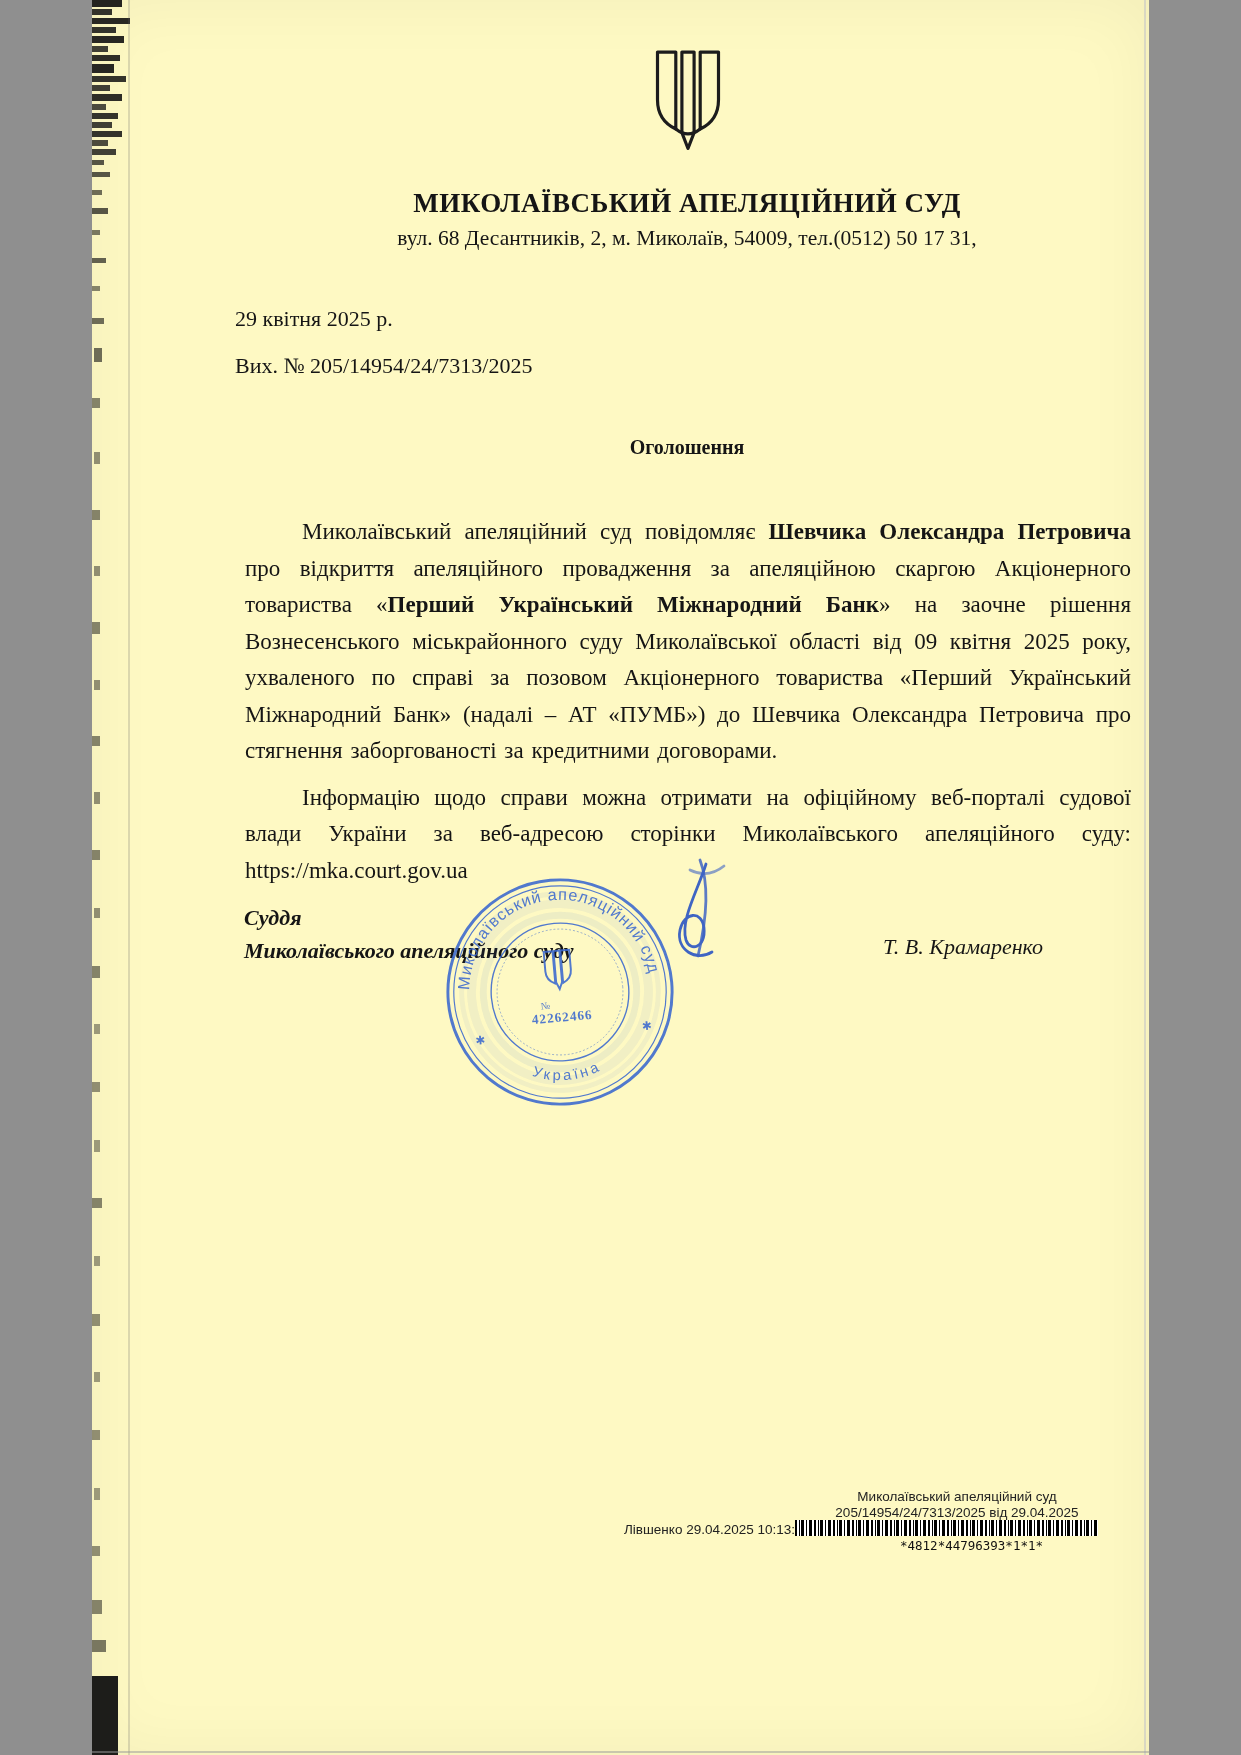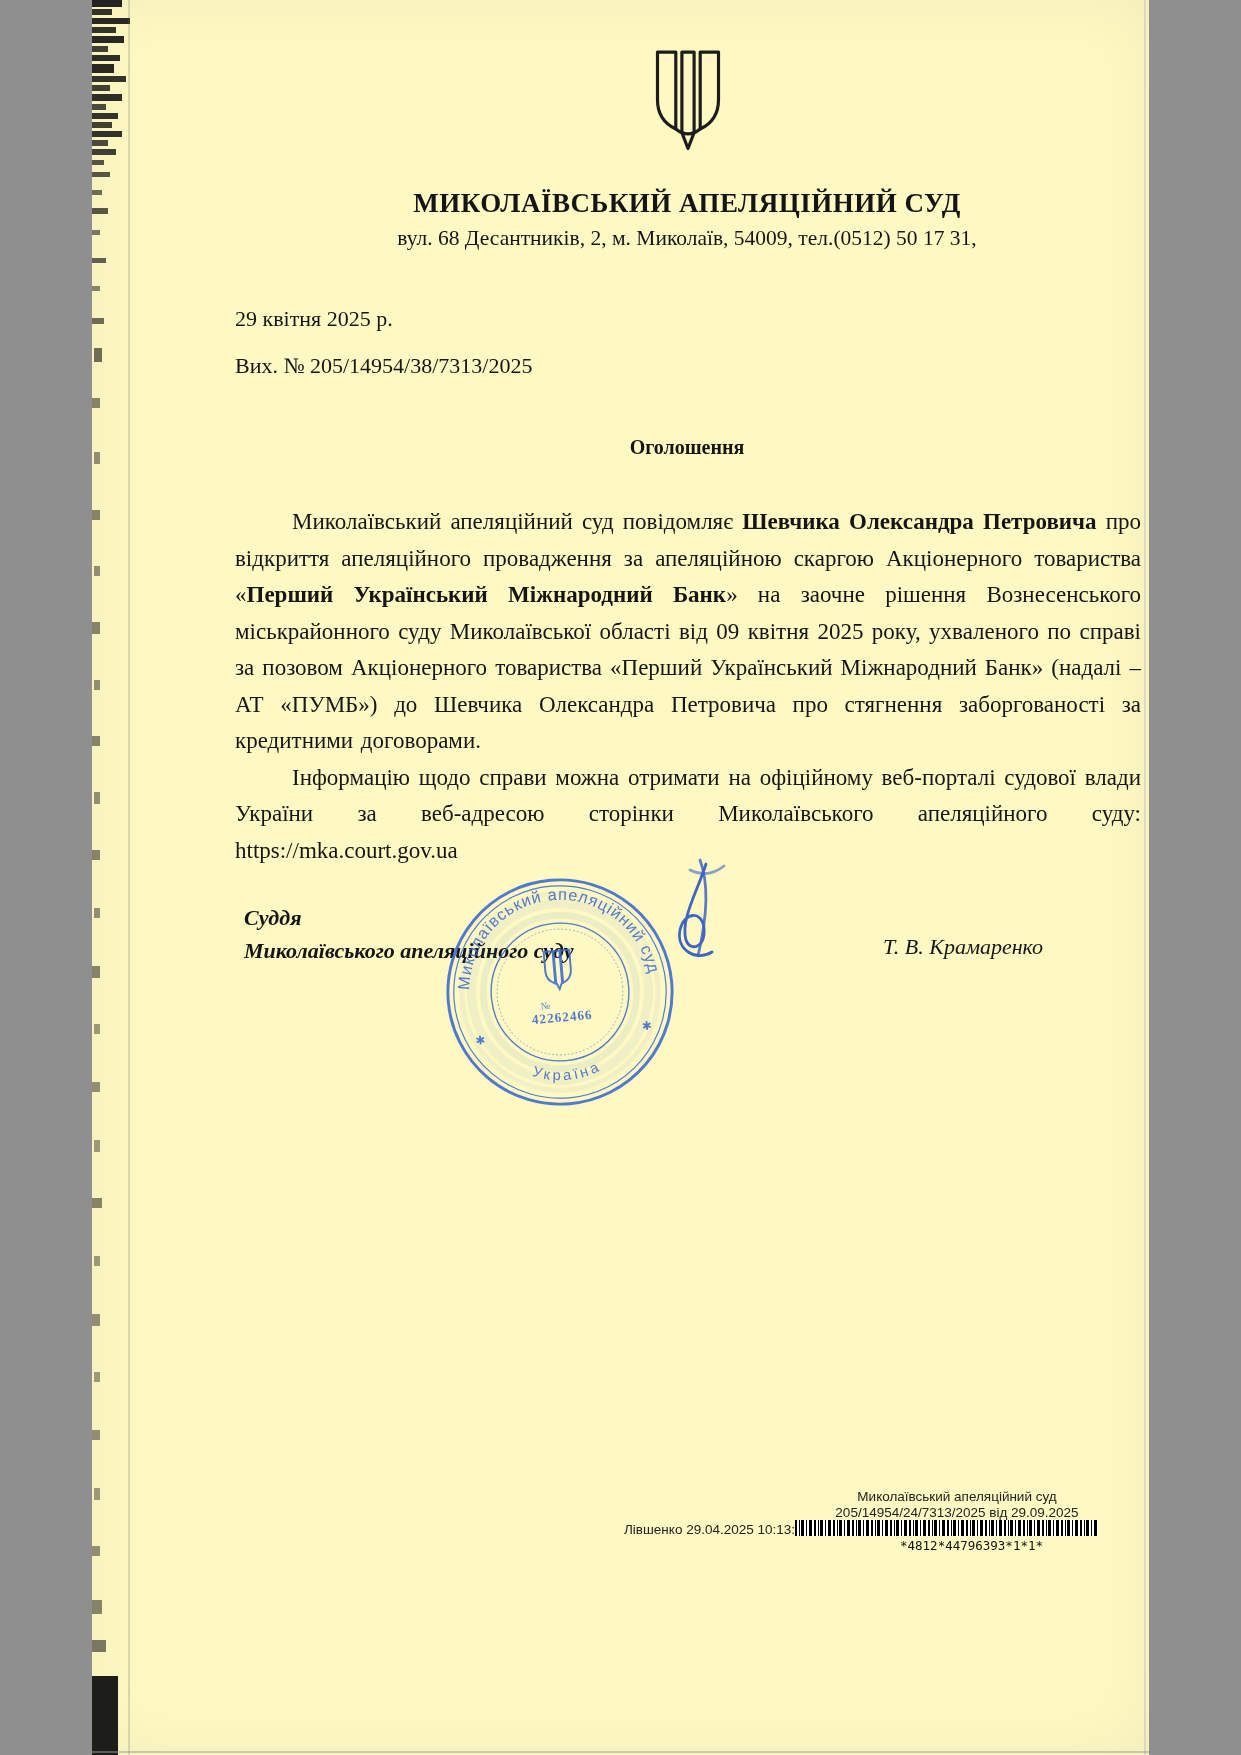--- a/index.html
+++ b/index.html
@@ -10,21 +10,21 @@
   .emblem{position:absolute;left:553px;top:46px;width:86px;height:122px;}
   .court-name{top:188px;font-weight:bold;font-size:27px;letter-spacing:.5px;}
   .addr{top:226px;font-size:21.5px;}
   .contacts{top:254px;font-size:21.5px;}
   .u{text-decoration:underline;}
   .meta{position:absolute;left:143px;top:304px;font-size:22px;line-height:30px;}
   .meta .out{margin-top:17px;}
   .doc-title{top:436px;font-weight:bold;font-size:20px;}
   .body-text{position:absolute;left:143px;top:504px;width:906px;font-size:23px;line-height:36.5px;
              text-align:justify;word-spacing:2px;}
-  .para{margin:0;text-indent:57px;}
+  .para{margin:10px;text-indent:57px;}
   .sig-role{position:absolute;left:152px;top:901px;font-size:22px;font-weight:bold;font-style:italic;line-height:33px;}
   .sig-name{position:absolute;left:755px;top:934px;font-size:22px;font-style:italic;margin-left:36px;}
   .stamp-wrap{position:absolute;left:350px;top:874px;width:236px;height:236px;
               transform:rotate(-5deg);opacity:.88;}
   .stamp{color:#3a68cf;width:100%;height:100%;}
   .handsign{position:absolute;left:548px;top:856px;width:130px;height:122px;opacity:.9;}
   .footer-meta{position:absolute;left:700px;top:1489px;width:330px;text-align:center;
                font-family:"Liberation Sans",sans-serif;font-size:13.5px;line-height:16px;color:#222;}
   .scan-note{position:absolute;left:532px;top:1522px;font-family:"Liberation Sans",sans-serif;font-size:13.5px;color:#222;}
   .barcode{position:absolute;left:703px;top:1520px;width:303px;height:16px;
@@ -106,21 +106,21 @@
       <path d="M30 5 h10 v66 l-5 13 -5 -13 z"></path>
       <path d="M25 68 q10 8 20 0"></path>
     </g>
   </svg>
 
   <div class="centerband court-name">МИКОЛАЇВСЬКИЙ АПЕЛЯЦІЙНИЙ СУД</div>
   <div class="centerband addr">вул. 68 Десантників, 2, м. Миколаїв, 54009, тел.(0512) 50 17 31,</div>
 
   <div class="meta">
     <div>29 квітня 2025 р.</div>
-    <div class="out">Вих. № 205/14954/38/7313/2025</div>
+    <div class="out">Вих. № 205/14954/24/7313/2025</div>
   </div>
 
   <div class="centerband doc-title">Оголошення</div>
 
   <div class="body-text">
     <p class="para"><span>Миколаївський апеляційний суд повідомляє </span><b>Шевчика Олександра Петровича</b><span> про відкриття апеляційного провадження за апеляційною скаргою Акціонерного товариства «</span><b>Перший Український Міжнародний Банк</b><span>» на заочне рішення Вознесенського міськрайонного суду Миколаївської області від 09 квітня 2025 року, ухваленого по справі за позовом Акціонерного товариства «Перший Український Міжнародний Банк» (надалі – АТ «ПУМБ») до Шевчика Олександра Петровича про стягнення заборгованості за кредитними договорами.</span></p>
     <p class="para"><span>Інформацію щодо справи можна отримати на офіційному веб-порталі судової влади України за веб-адресою сторінки Миколаївського апеляційного суду: </span><span>https://mka.court.gov.ua</span></p>
   </div>
 
   <div class="sig-role">
@@ -165,19 +165,19 @@
   <svg class="handsign" viewBox="0 0 130 122">
     <g fill="none" stroke="#2b55c4" stroke-width="2.8" stroke-linecap="round">
       <path d="M66 8 C58 34 40 64 46 84 C50 96 66 92 64 72 C62 54 44 56 40 74 C36 94 56 106 72 96"></path>
       <path d="M60 4 C70 30 66 66 58 100" opacity=".85"></path>
       <path d="M50 14 C62 20 74 18 84 10" opacity=".6"></path>
     </g>
   </svg>
 
   <div class="footer-meta">
     <div>Миколаївський апеляційний суд</div>
-    <div>205/14954/24/7313/2025 від 29.09.2025</div>
+    <div>205/14954/24/7313/2025 від 29.04.2025</div>
   </div>
   <div class="scan-note">Лівшенко 29.04.2025 10:13:03</div>
   <div class="barcode"></div>
   <div class="barcode-text">*4812*44796393*1*1*</div>
 
 </div>
 
 </body></html>

